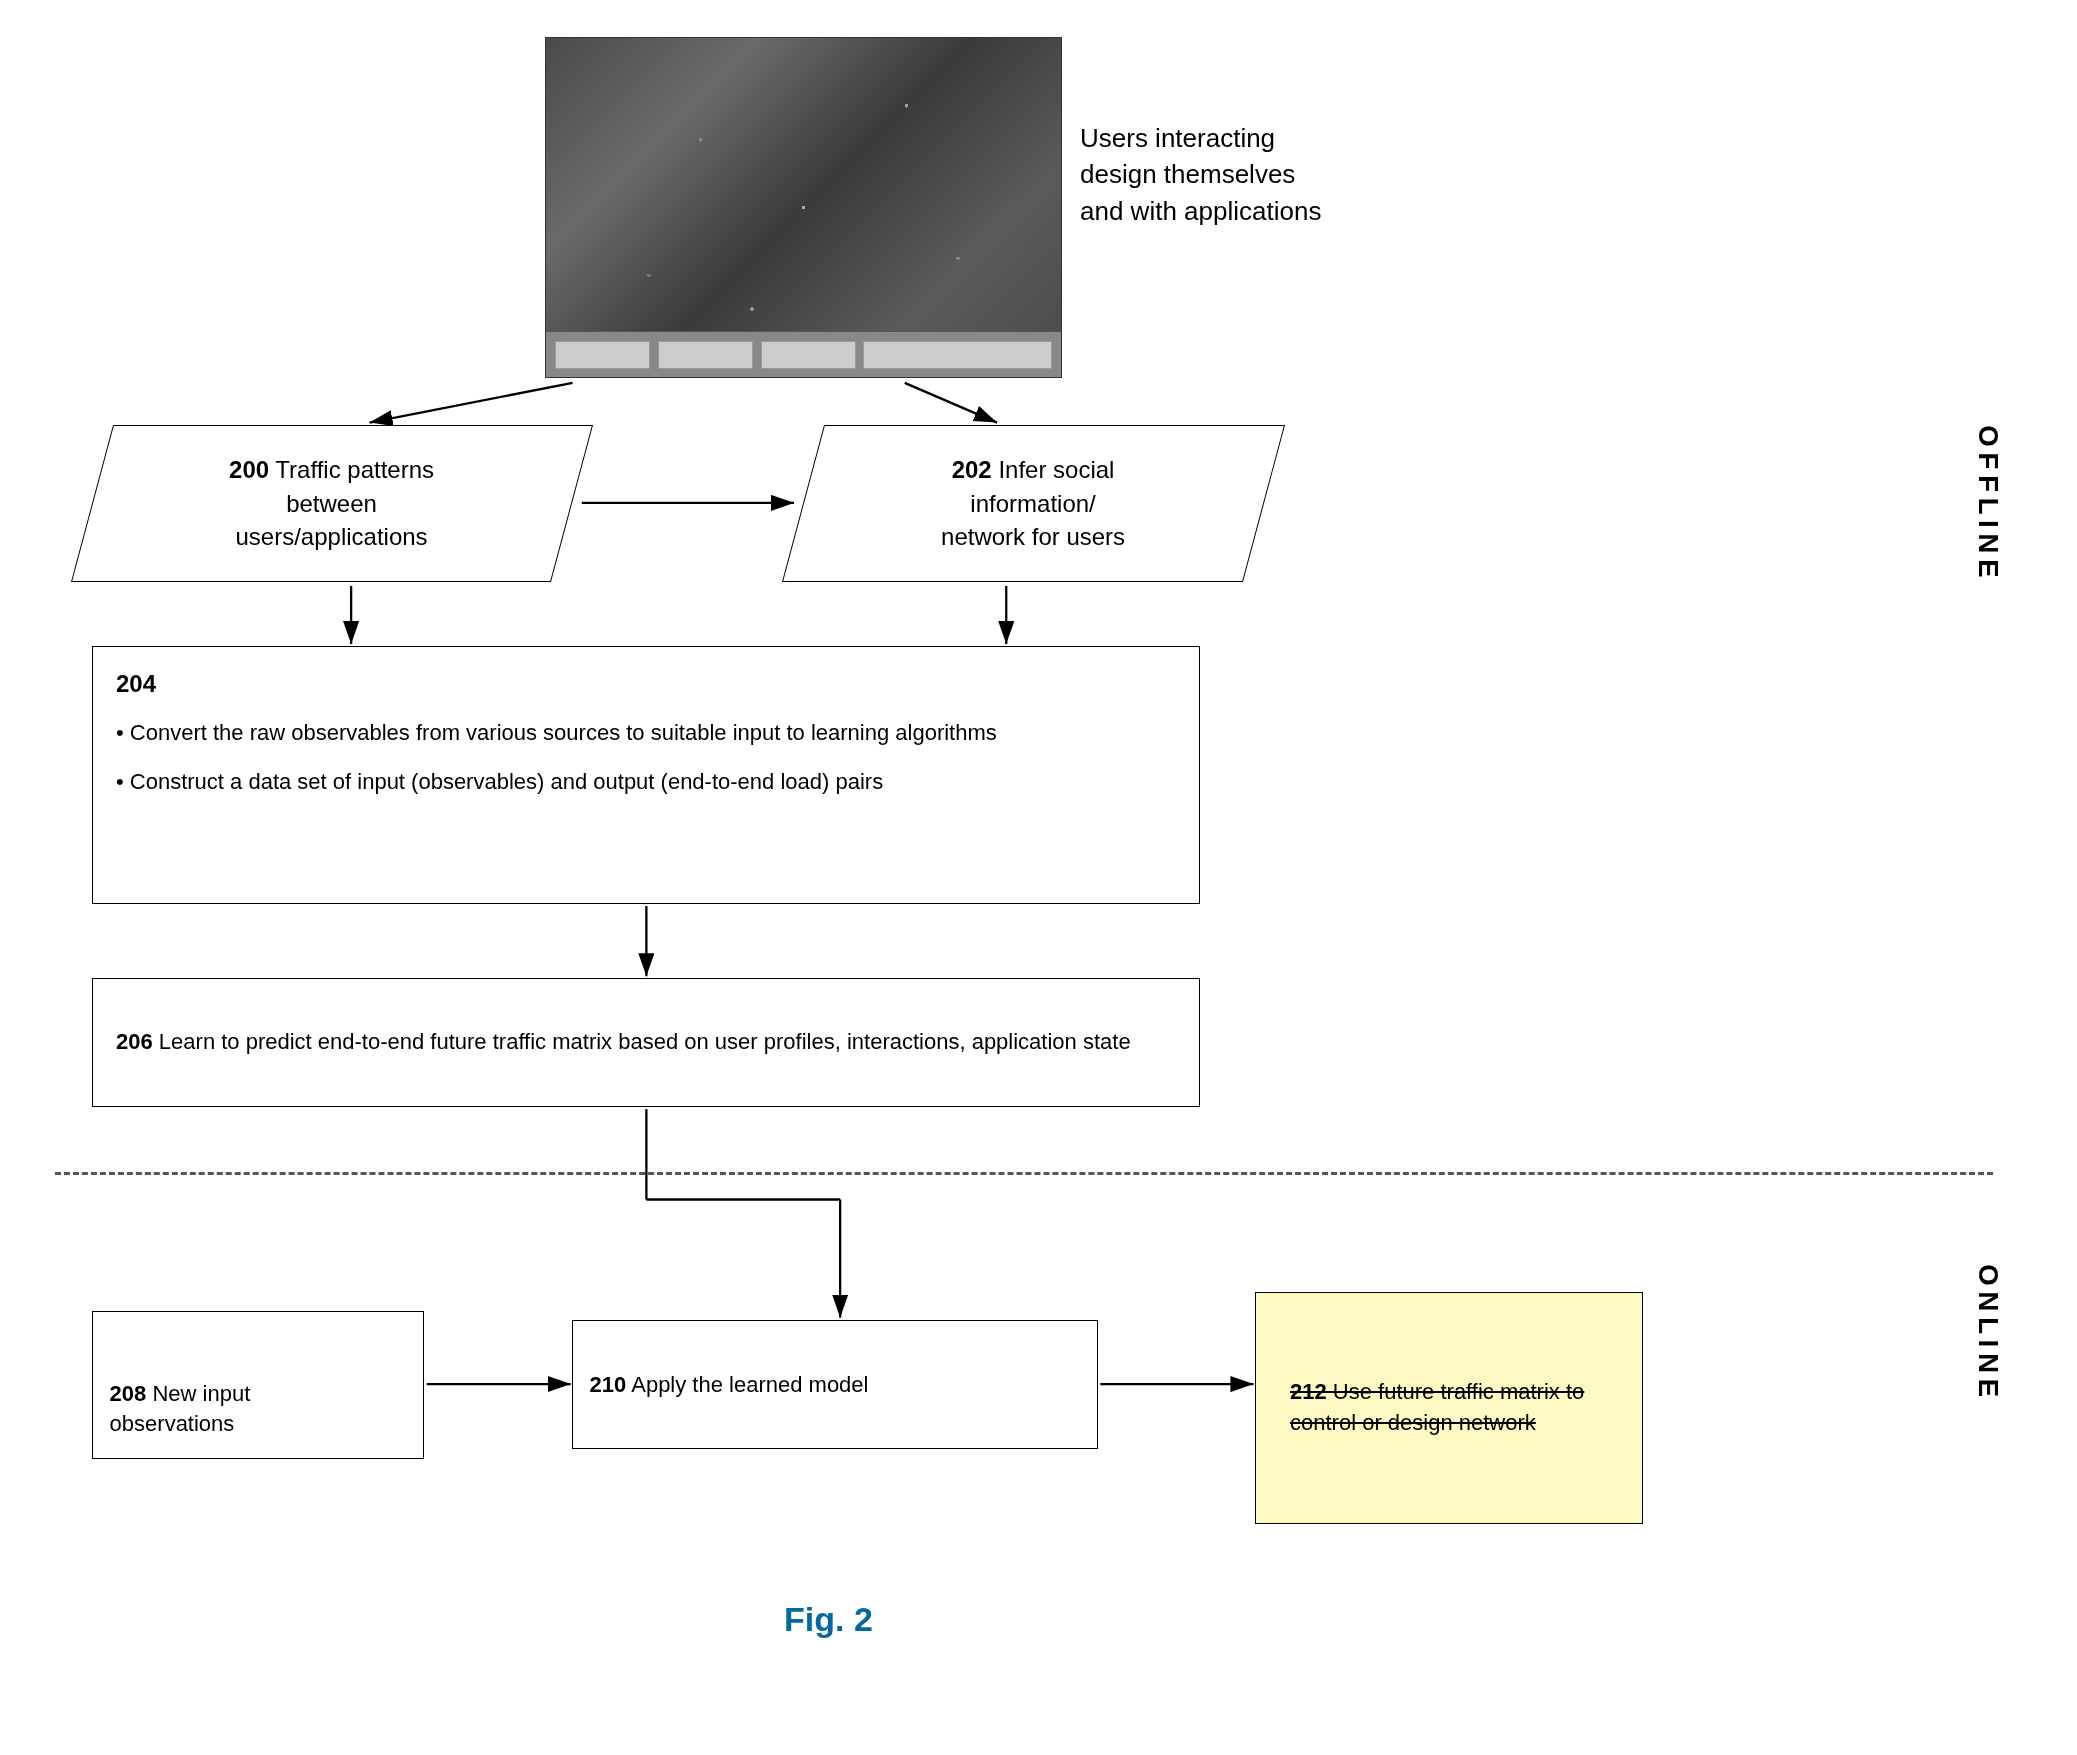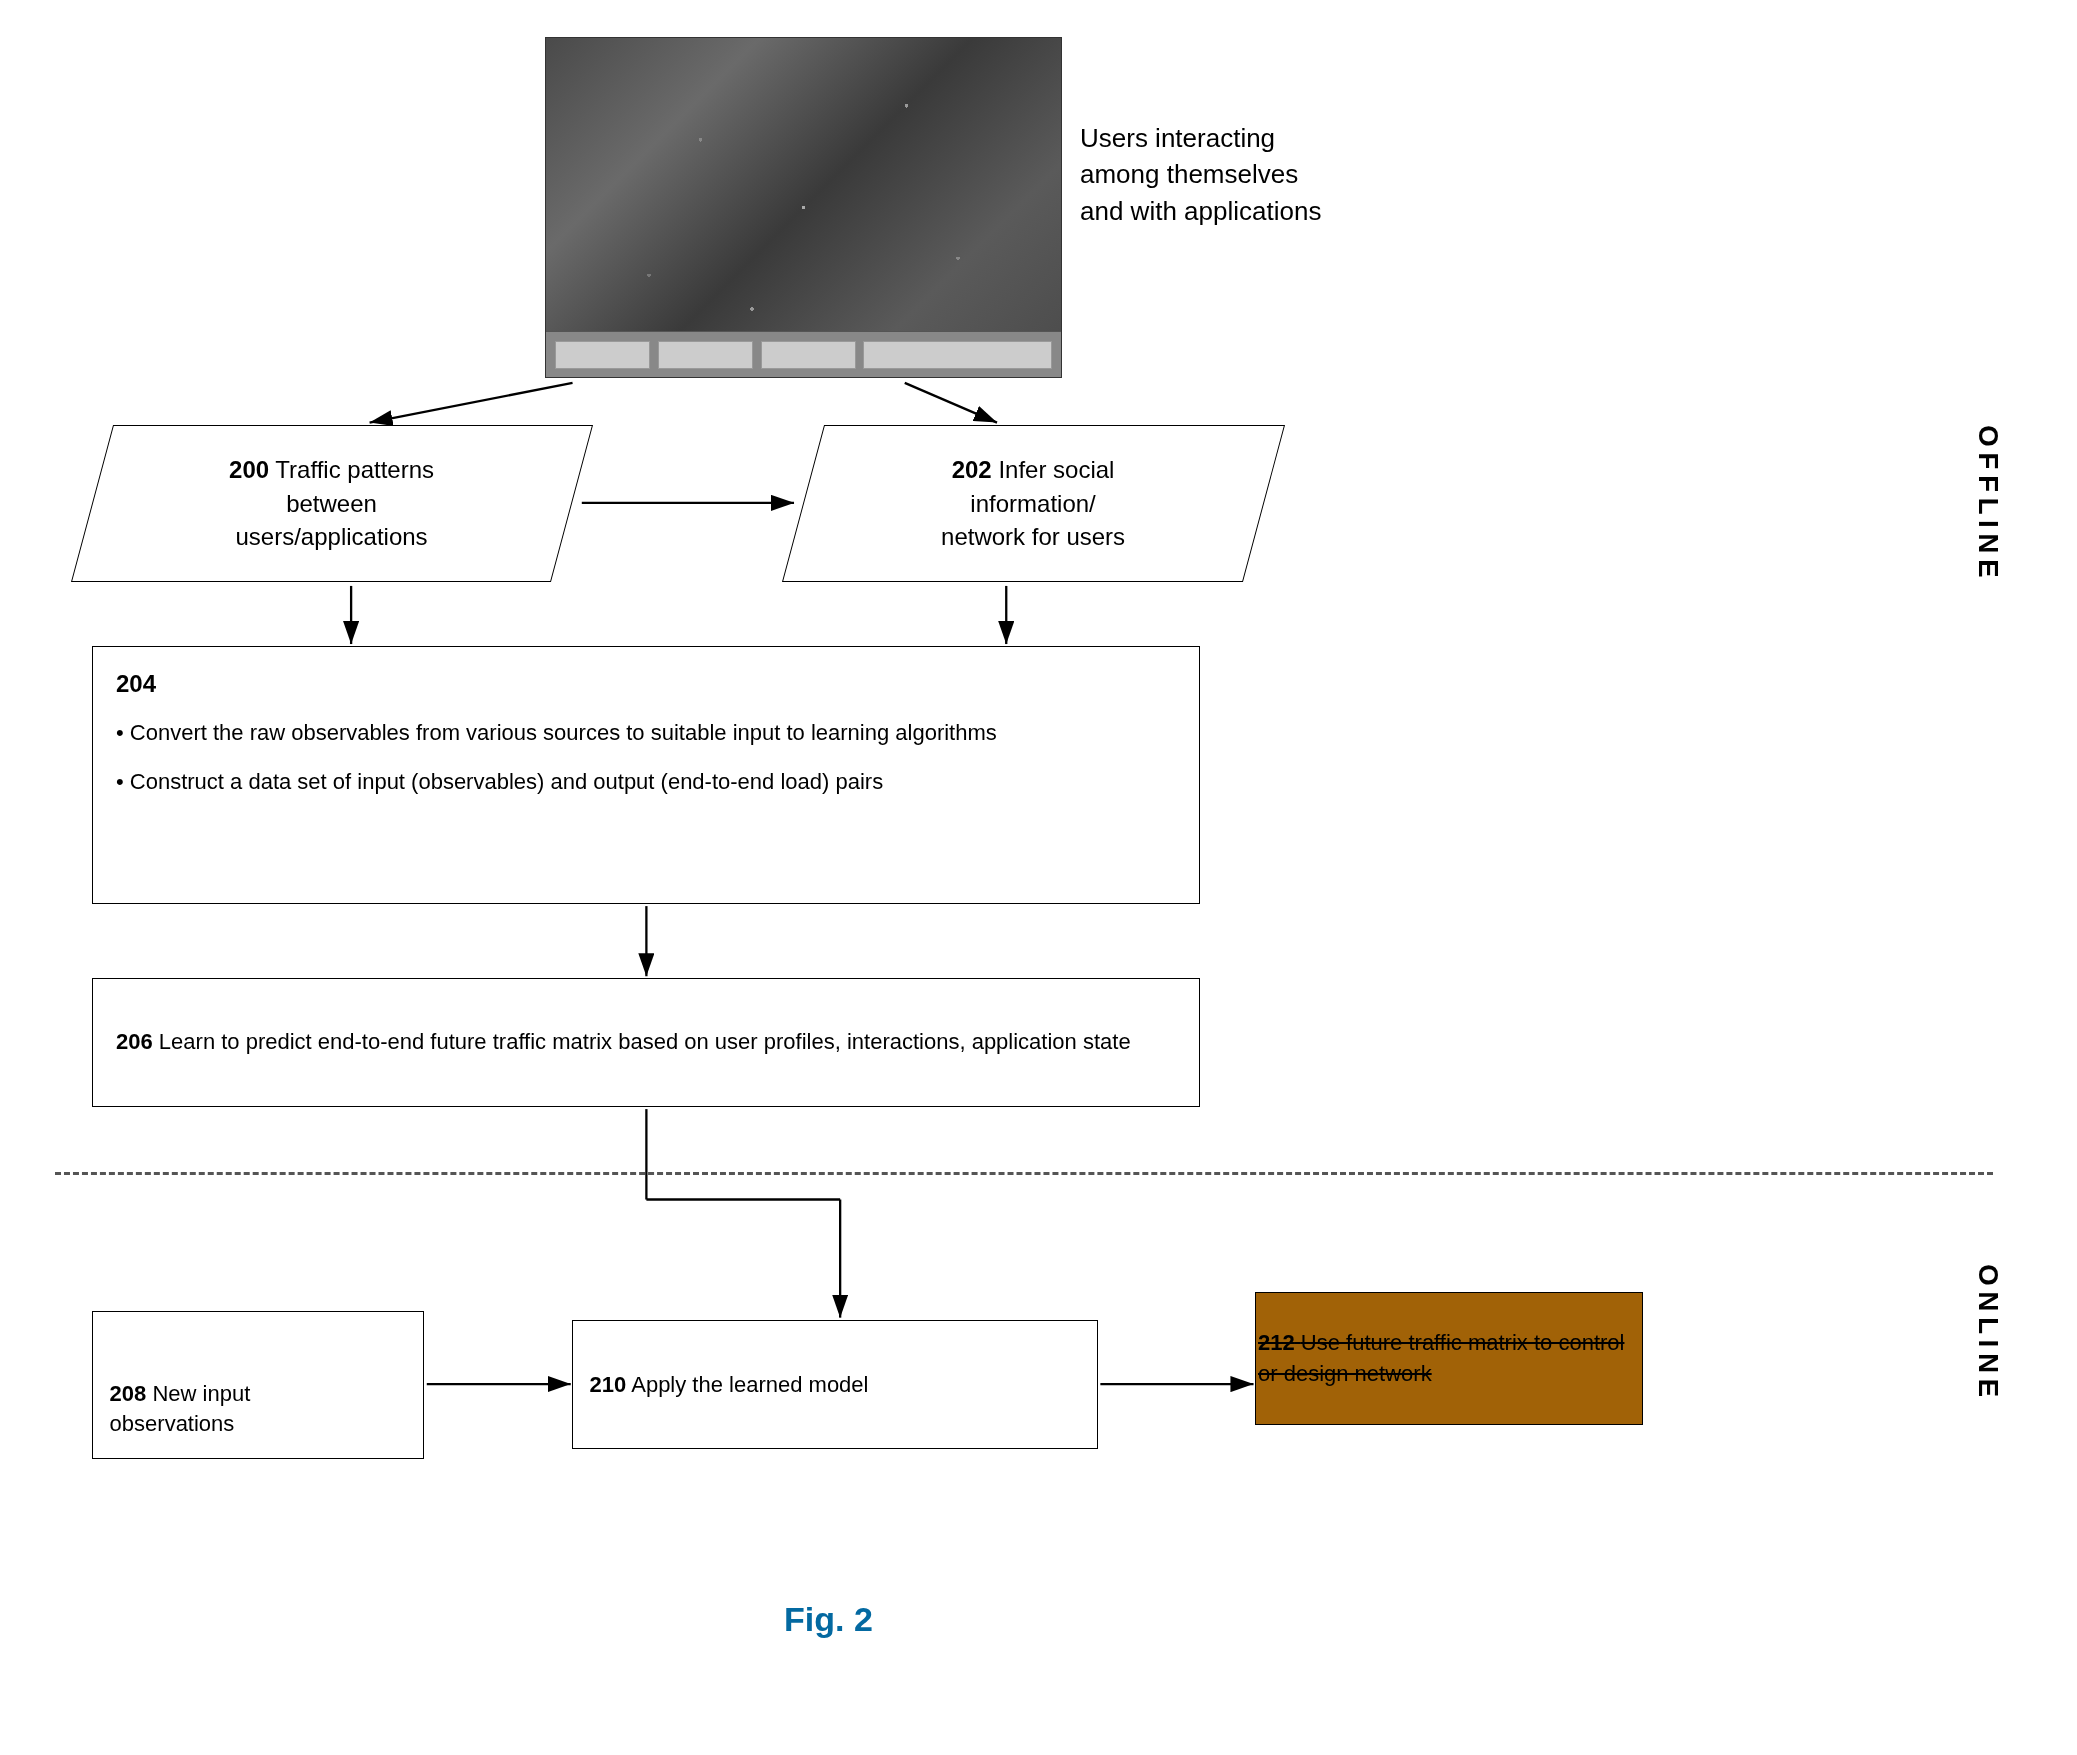--- a/index.html
+++ b/index.html
@@ -242,24 +242,24 @@
       line-height: 1.35;
       color: #000000;
     }
 
     
     .box-212 {
       position: absolute;
       top: 1292px;
       left: 1255px;
       width: 388px;
-      height: 133px;
-      background: #a16207;
-      border: 1.8px solid #000;
-      padding: 14px 2px;
+      height: 232px;
+      background: #fef9c3;
+      border: 1.8px solid #000;
+      padding: 14px 34px;
       display: flex;
       align-items: center;
     }
 
     .box-212-text {
       font-size: 22px;
       line-height: 1.4;
       color: #000;
       text-decoration: line-through;
     }
@@ -294,21 +294,21 @@
     <div class="network-image-bar">
       <div class="bar-item"></div>
       <div class="bar-item"></div>
       <div class="bar-item"></div>
       <div class="bar-item" style="flex:2"></div>
     </div>
   </div>
 
   <div class="users-label">
     <span style="white-space:pre-line; font-size:26px;">Users interacting
-among themselves
+design themselves
 and with applications</span>
   </div>
 
   <div class="offline-label">
     <span style="writing-mode:vertical-lr; letter-spacing:5.5px;">OFFLINE</span>
   </div>
 
   <div class="online-label">
     <span style="writing-mode:vertical-lr; letter-spacing:5.5px;">ONLINE</span>
   </div>

